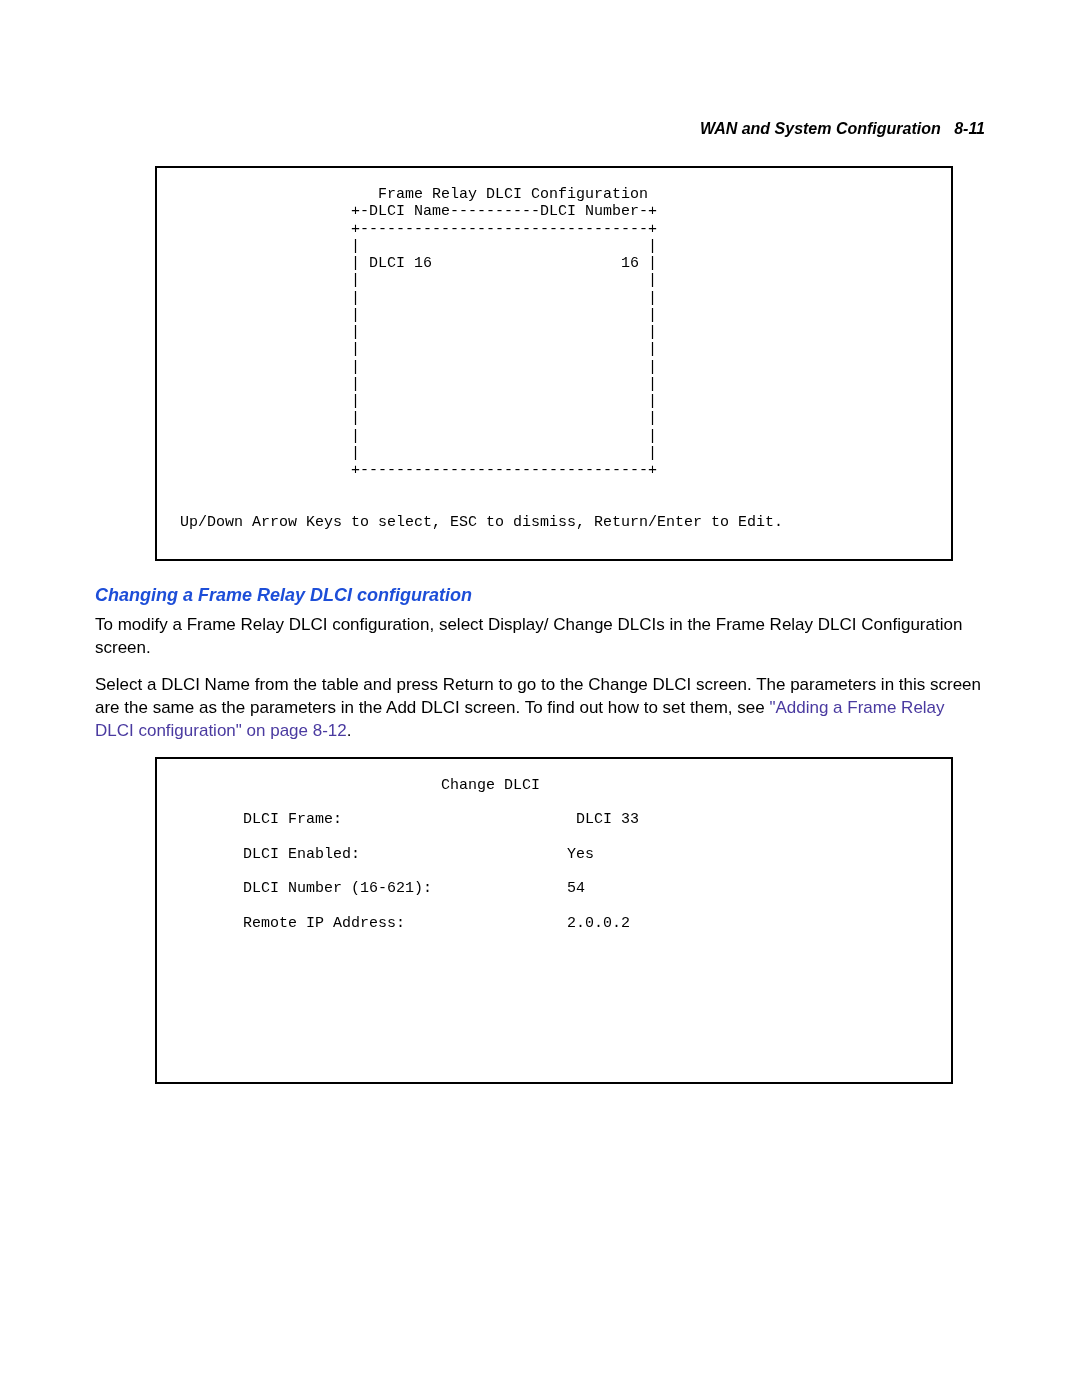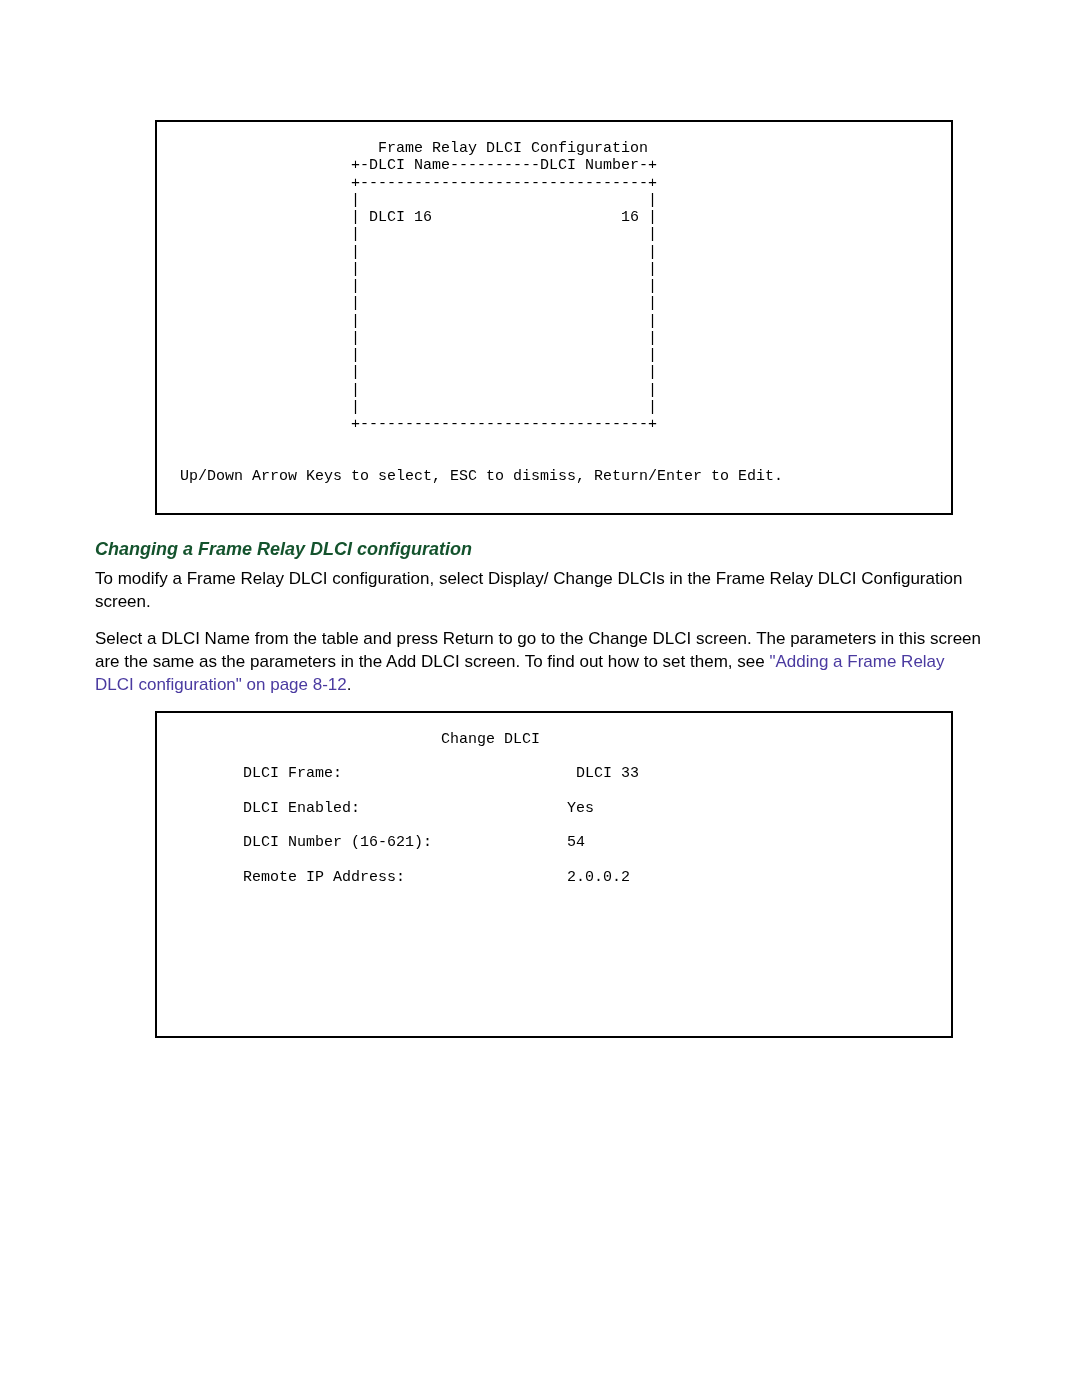--- a/index.html
+++ b/index.html
@@ -28,38 +28,41 @@
     margin: 0 32px 24px 60px;
     font-family: "Courier New", Courier, monospace;
     font-size: 15px;
     line-height: 1.15;
     white-space: pre;
     overflow: hidden;
   }
   .section-heading {
     font-style: italic;
     font-weight: bold;
-    color: #14532d;
+    color: #1d4ed8;
     font-size: 18px;
     margin: 14px 0 8px 0;
   }
   .body-text {
     font-size: 17px;
     line-height: 1.35;
     margin: 0 0 14px 0;
   }
   .link {
     color: #4a3aa0;
   }
 </style>
 </head>
 <body>
 
 <div class="page">
 
+  <div class="page-header">
+    <span>WAN and System Configuration</span>&nbsp;&nbsp;&nbsp;<span>8-11</span>
+  </div>
 
   <div class="terminal-box"><span>                       <span>Frame Relay DLCI Configuration</span></span>
 <span>                    +-<span>DLCI Name</span>----------<span>DLCI Number</span>-+</span>
 <span>                    +--------------------------------+</span>
 <span>                    |                                |</span>
 <span>                    | <span>DLCI 16</span>                     <span>16</span> |</span>
 <span>                    |                                |</span>
 <span>                    |                                |</span>
 <span>                    |                                |</span>
 <span>                    |                                |</span>

